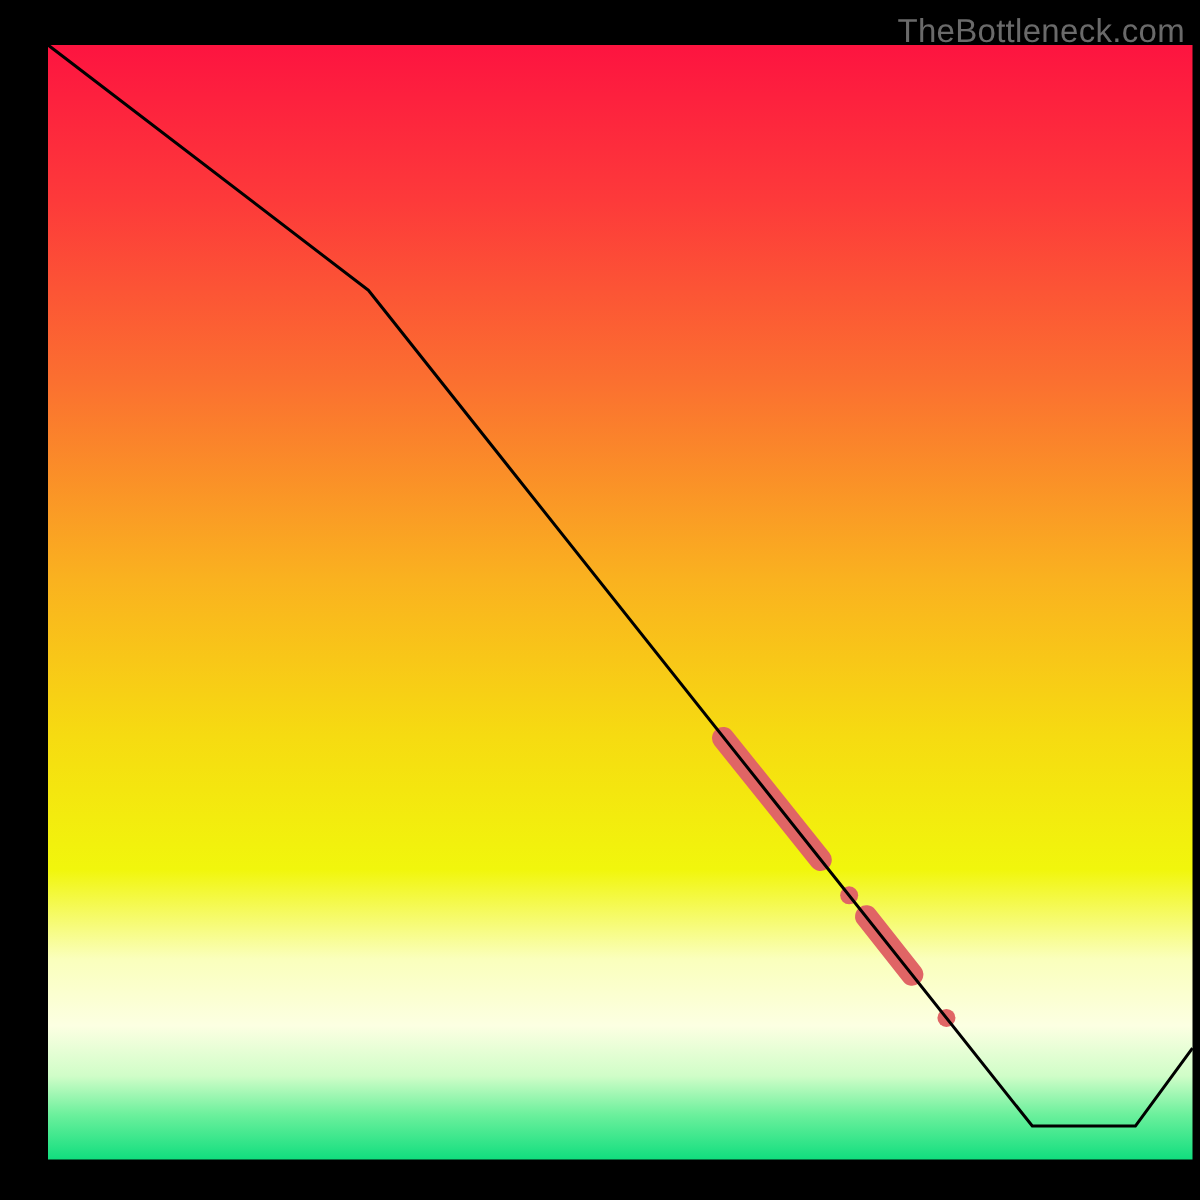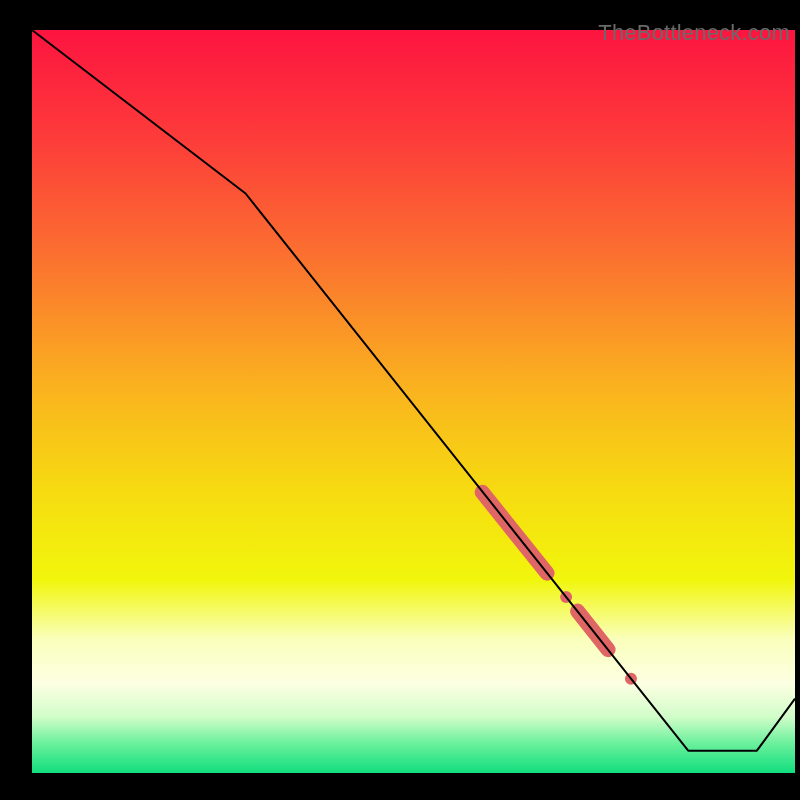--- a/index.html
+++ b/index.html
@@ -10,21 +10,21 @@
     background: #000;
     overflow: hidden;
   }
   .container {
     position: relative;
     width: 800px;
     height: 800px;
   }
   .watermark {
     position: absolute;
-    top: 20px;
+    top: 8px;
     right: 10px;
     font-family: Arial, Helvetica, sans-serif;
     font-size: 22px;
     font-weight: 500;
     color: #6a6a6a;
     z-index: 10;
     letter-spacing: 0.2px;
   }
   svg {
     position: absolute;

